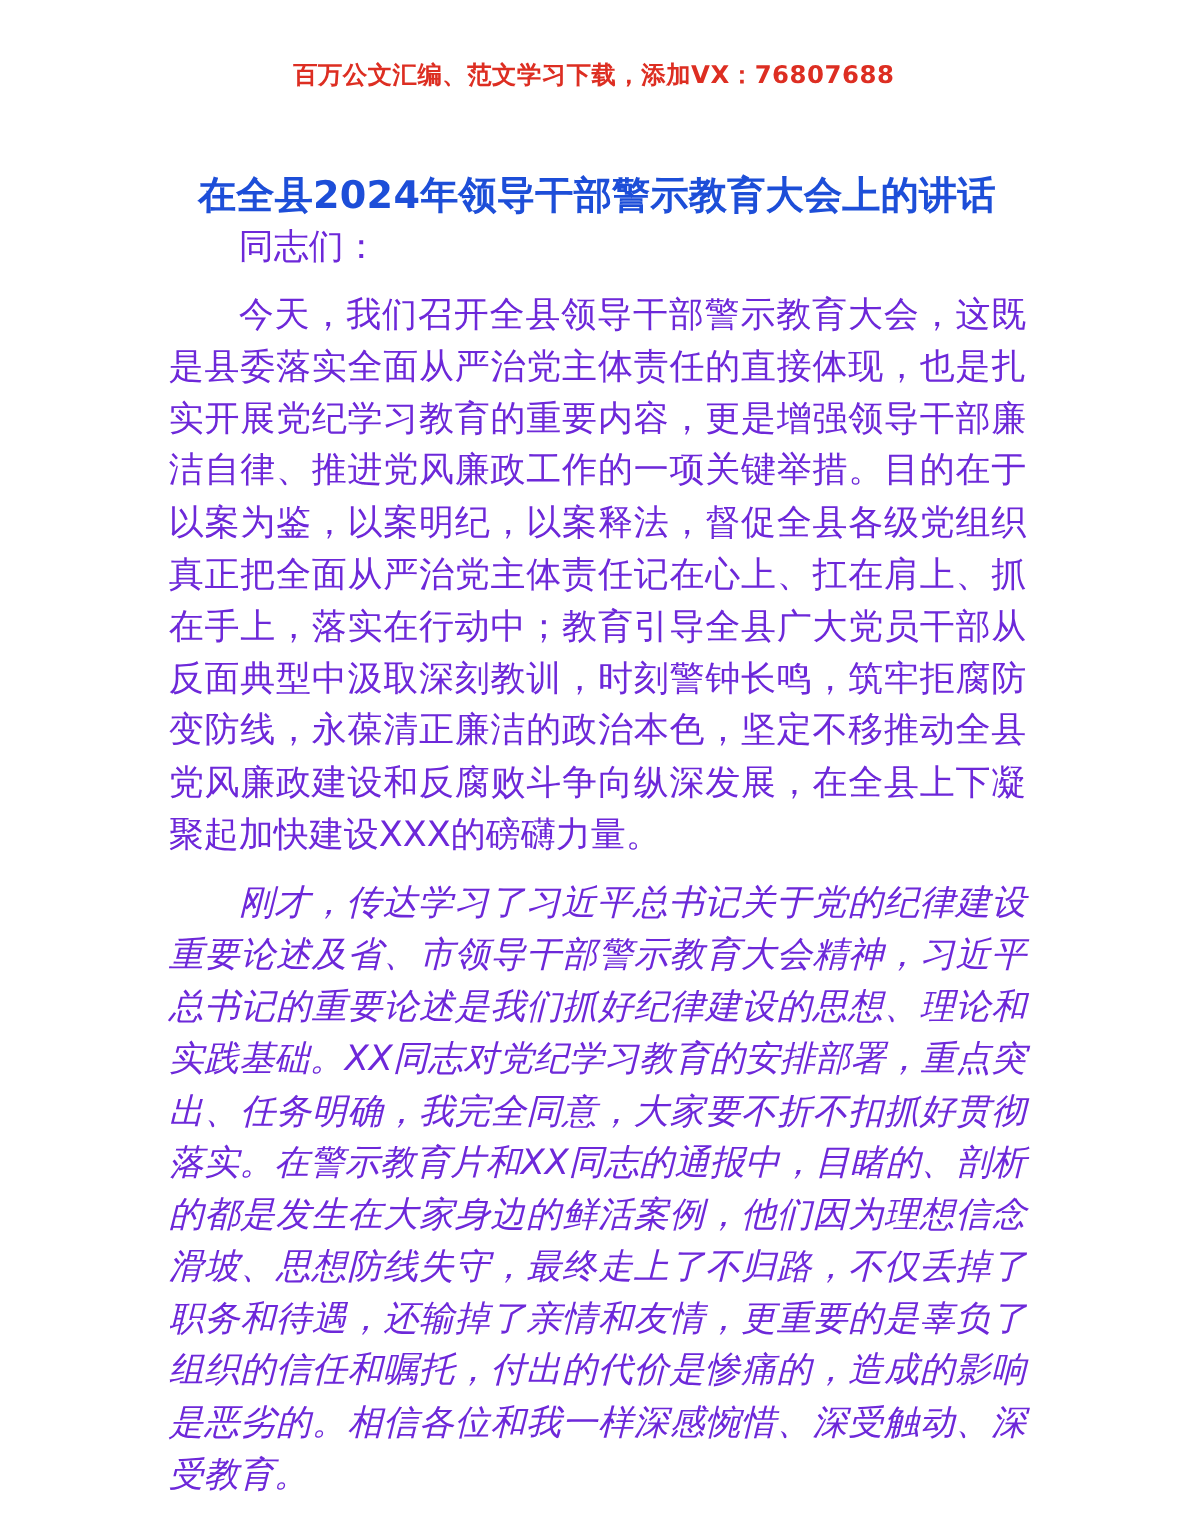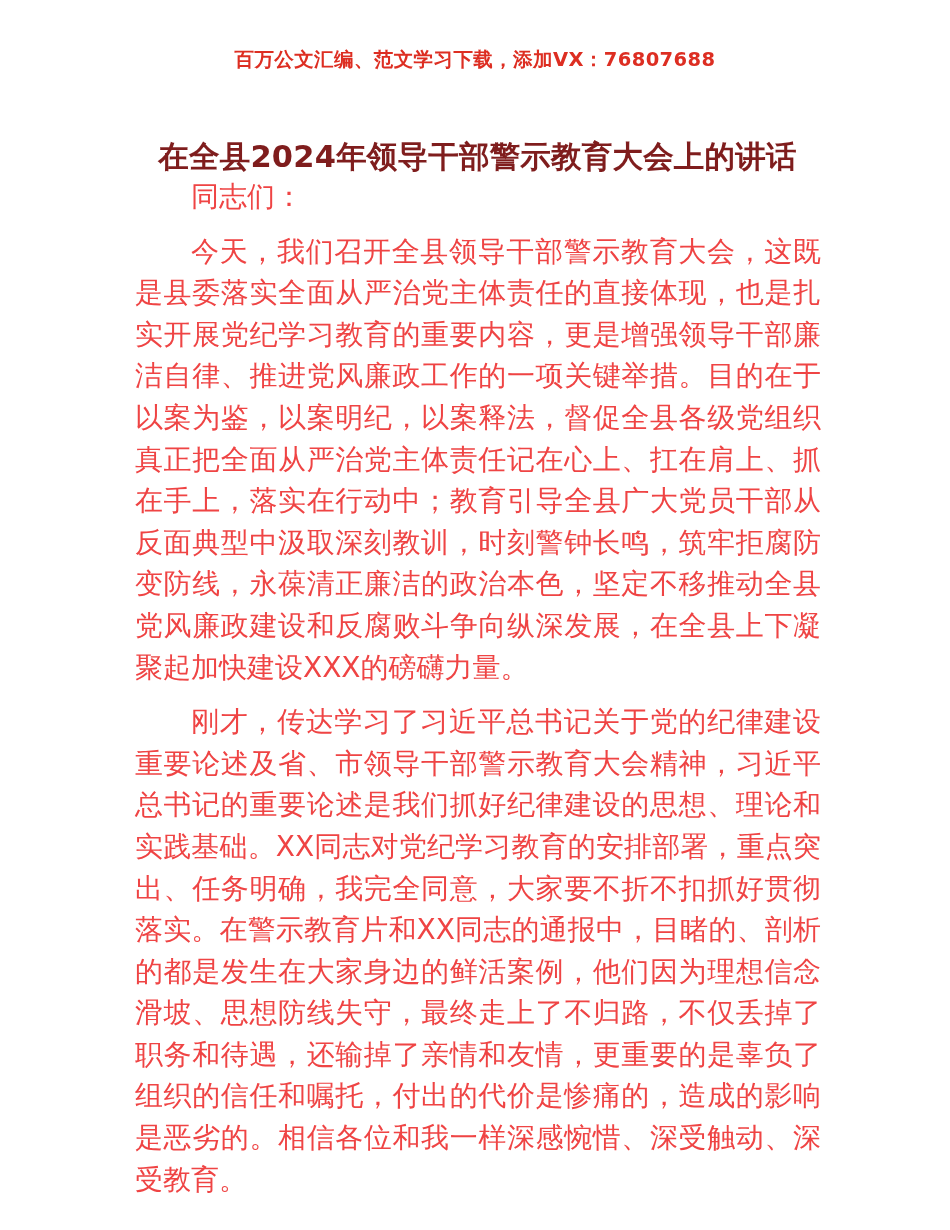--- a/index.html
+++ b/index.html
@@ -46,56 +46,57 @@
   .doc-title {
     position: absolute;
     top: 116px;
     left: 135px;
     width: 685px;
     text-align: center;
     font-size: 30.5px;
     font-weight: 700;
     line-height: 1.35;
     letter-spacing: 0.2px;
-    color: #7f1d1d;
+    color: #1d4ed8;
     white-space: nowrap;
   }
 
   
   .doc-body {
     position: absolute;
     top: 176px;
     left: 135px;
     width: 686px;
   }
 
   .para {
     font-size: 28px;
     line-height: 41.6px;
     text-align: justify;
     text-justify: inter-ideograph;
     text-align-last: left;
     margin: 0 0 13px 0;
-    color: #ef4444;
+    color: #6d28d9;
     letter-spacing: 0;
     word-break: break-all;
   }
 
   .para.salutation {
     text-indent: 2em;
     text-align: left;
     margin-bottom: 13px;
   }
 
   .para.indent {
     text-indent: 2em;
   }
 
   .para:last-child {
     margin-bottom: 0;
+    font-style: italic;
   }
 </style>
 </head>
 <body>
 
 <div class="page">
 
   <div class="promo-header">百万公文汇编、范文学习下载，添加VX：76807688</div>
 
   <h1 class="doc-title">在全县2024年领导干部警示教育大会上的讲话</h1>

